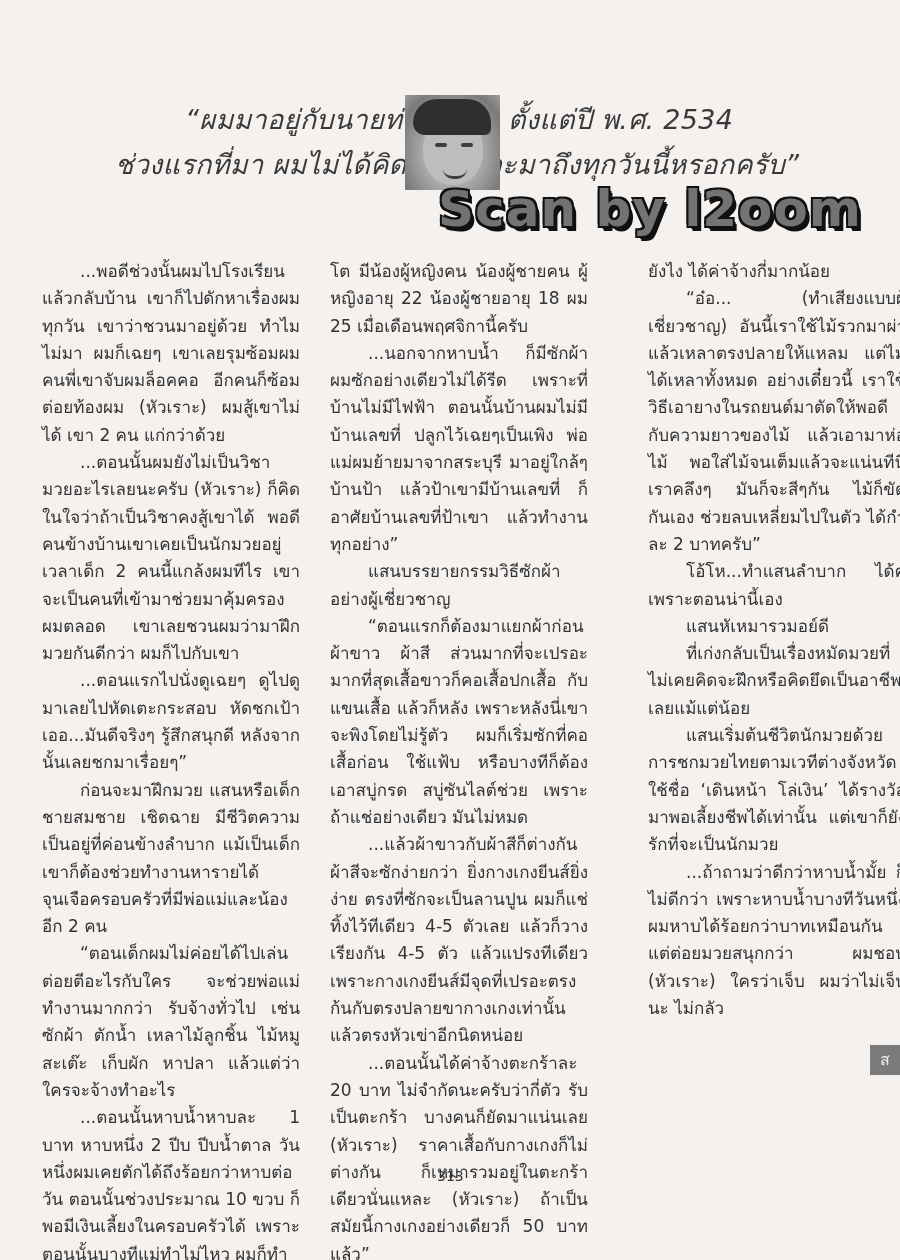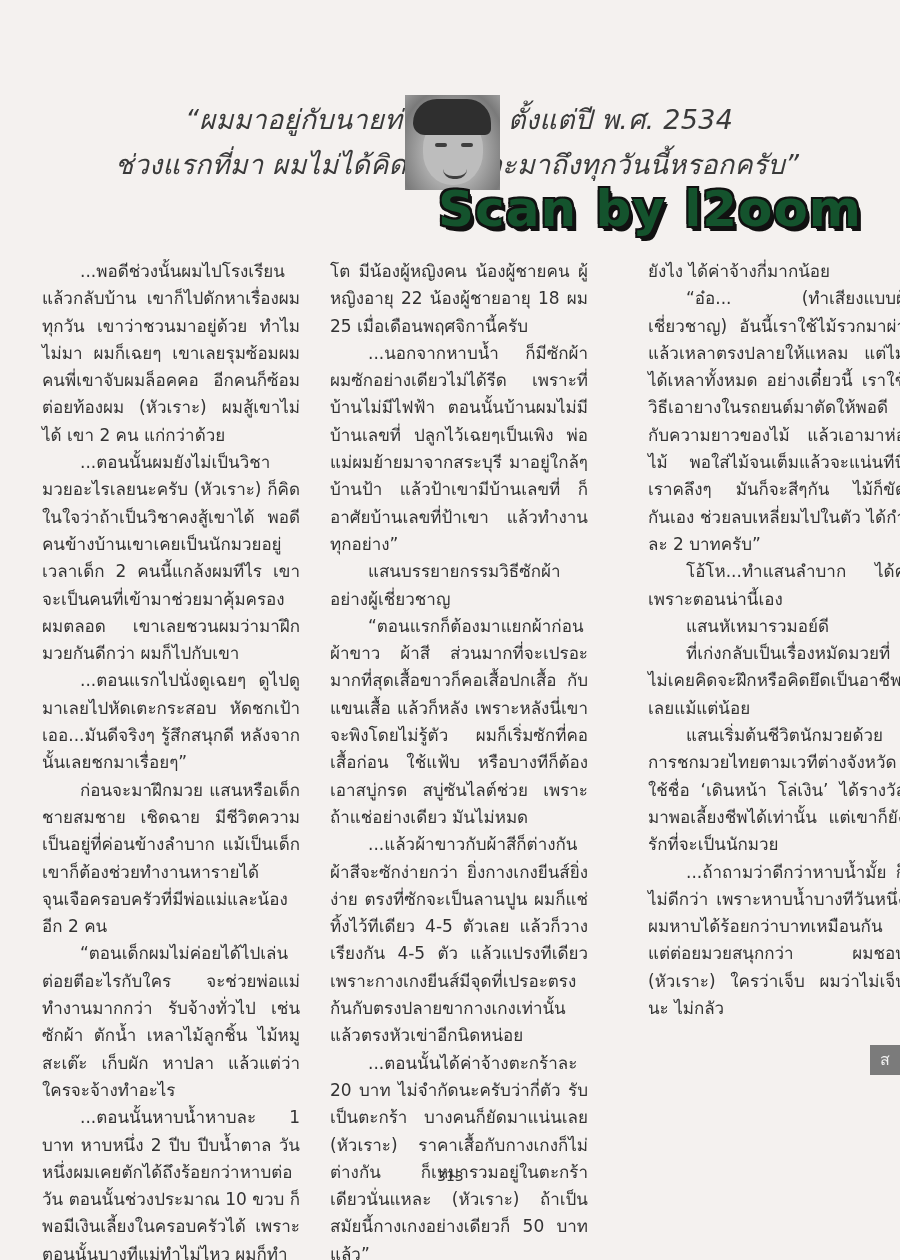--- a/index.html
+++ b/index.html
@@ -19,21 +19,21 @@
     background: radial-gradient(ellipse at 50% 60%, #cfcfcf 0%, #a9a9a9 45%, #7a7a7a 80%, #9c9c9c 100%);
     overflow: hidden;
   }
   .photo .hair { position:absolute; left:8px; top:4px; width:78px; height:36px; border-radius:40px 40px 10px 20px; background:#2f2f2f; }
   .photo .face { position:absolute; left:18px; top:22px; width:60px; height:68px; border-radius:45% 45% 48% 48%; background:#bdbdbd; }
   .photo .eye { position:absolute; top:48px; width:12px; height:4px; border-radius:3px; background:#3e3e3e; }
   .photo .mouth { position:absolute; left:38px; top:74px; width:24px; height:7px; border-radius:0 0 12px 12px; border-bottom:3px solid #3e3e3e; }
   .watermark {
     position: absolute; left: 438px; top: 180px;
     font-family: "DejaVu Sans", sans-serif; font-weight: bold; font-size: 50px;
-    color: #14532d; letter-spacing: 1px;
+    color: #737373; letter-spacing: 1px;
     text-shadow: 3px 3px 0 #111, -2px -2px 0 #111, 2px -2px 0 #111, -2px 2px 0 #111, 4px 5px 0 #111;
     white-space: nowrap;
   }
   .col {
     position: absolute; top: 258px; width: 258px;
     font-size: 17px; line-height: 27.3px; color: #333;
   }
   .col p { margin: 0; text-align: justify; text-align-last: auto; }
   .col p.indent { text-indent: 38px; }
   .col-1 { left: 42px; }

